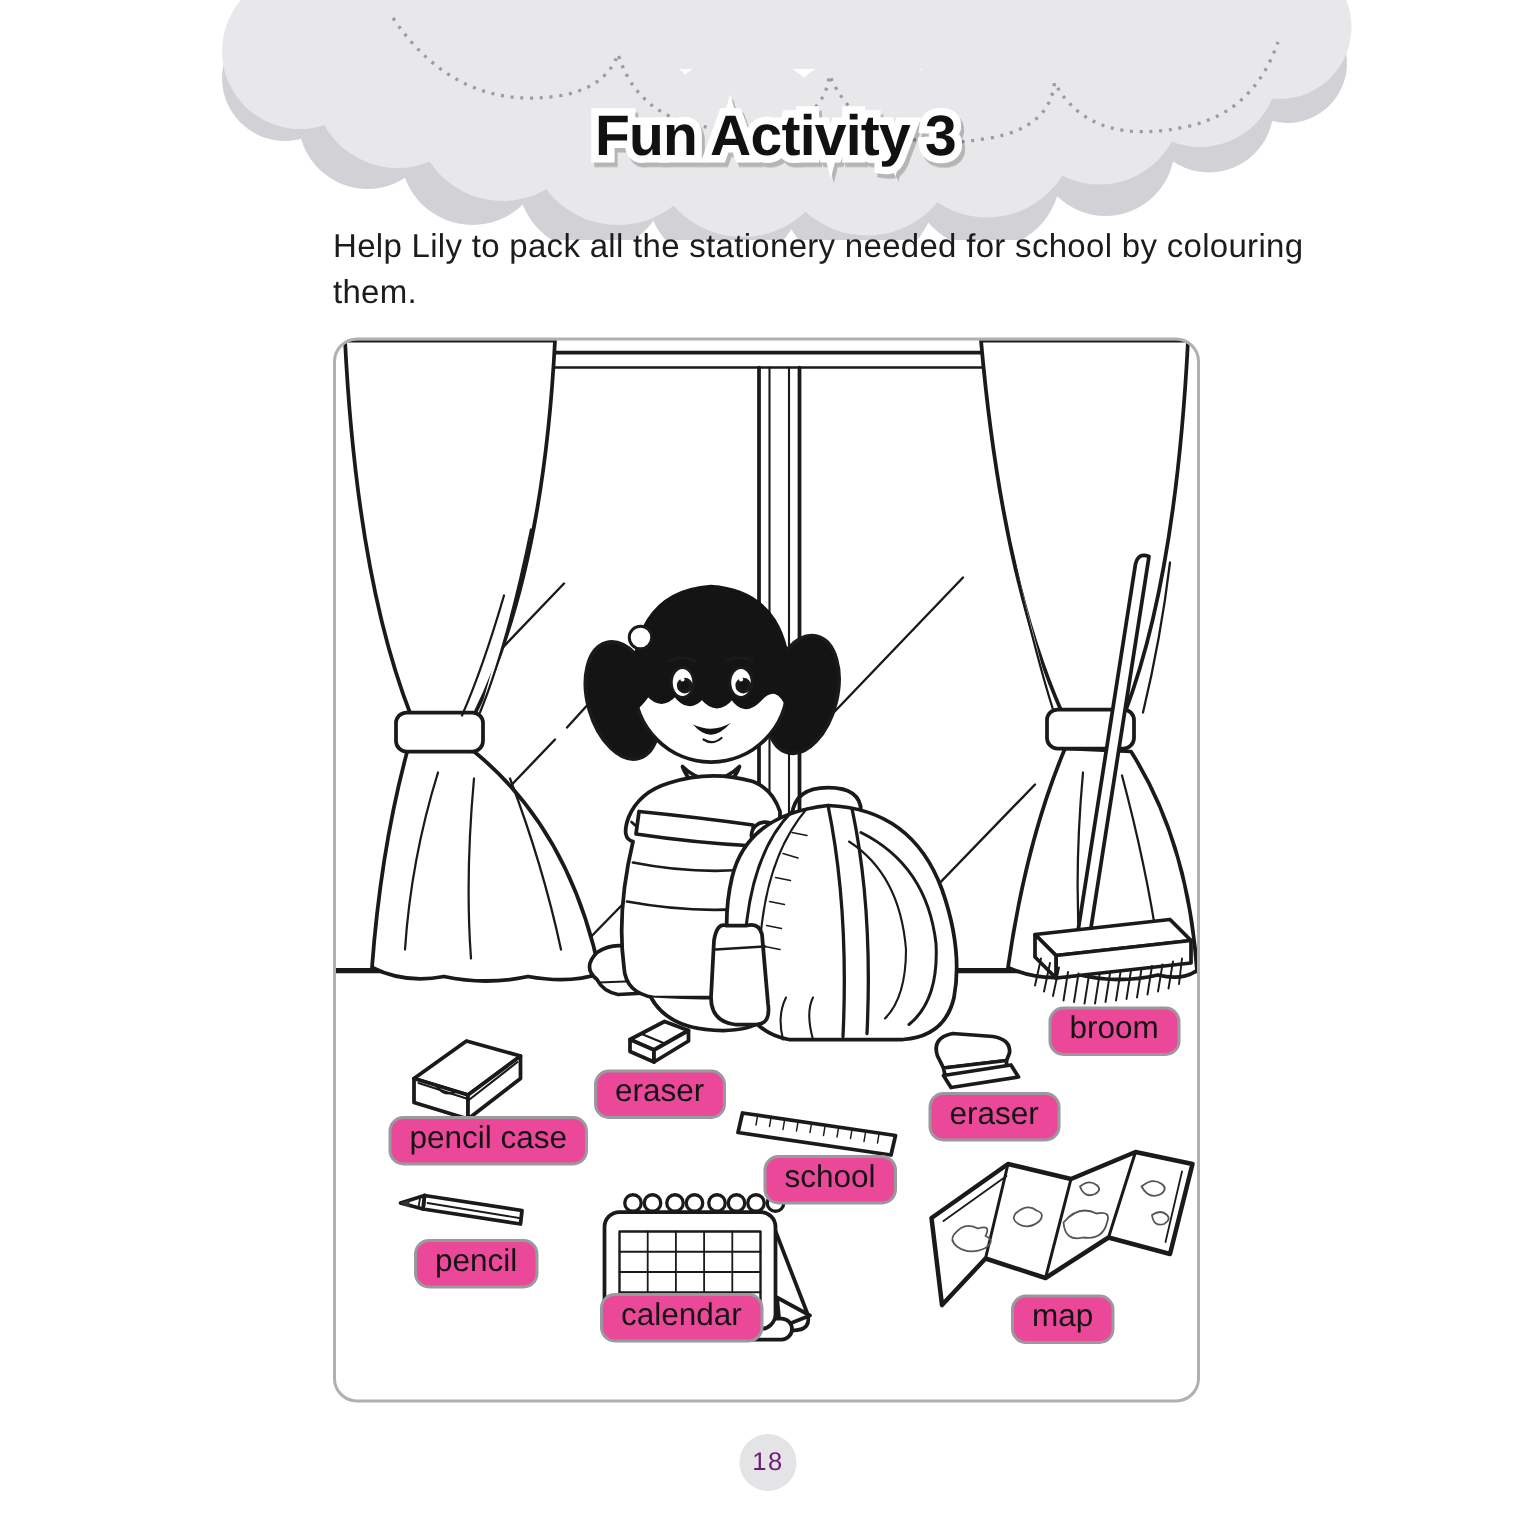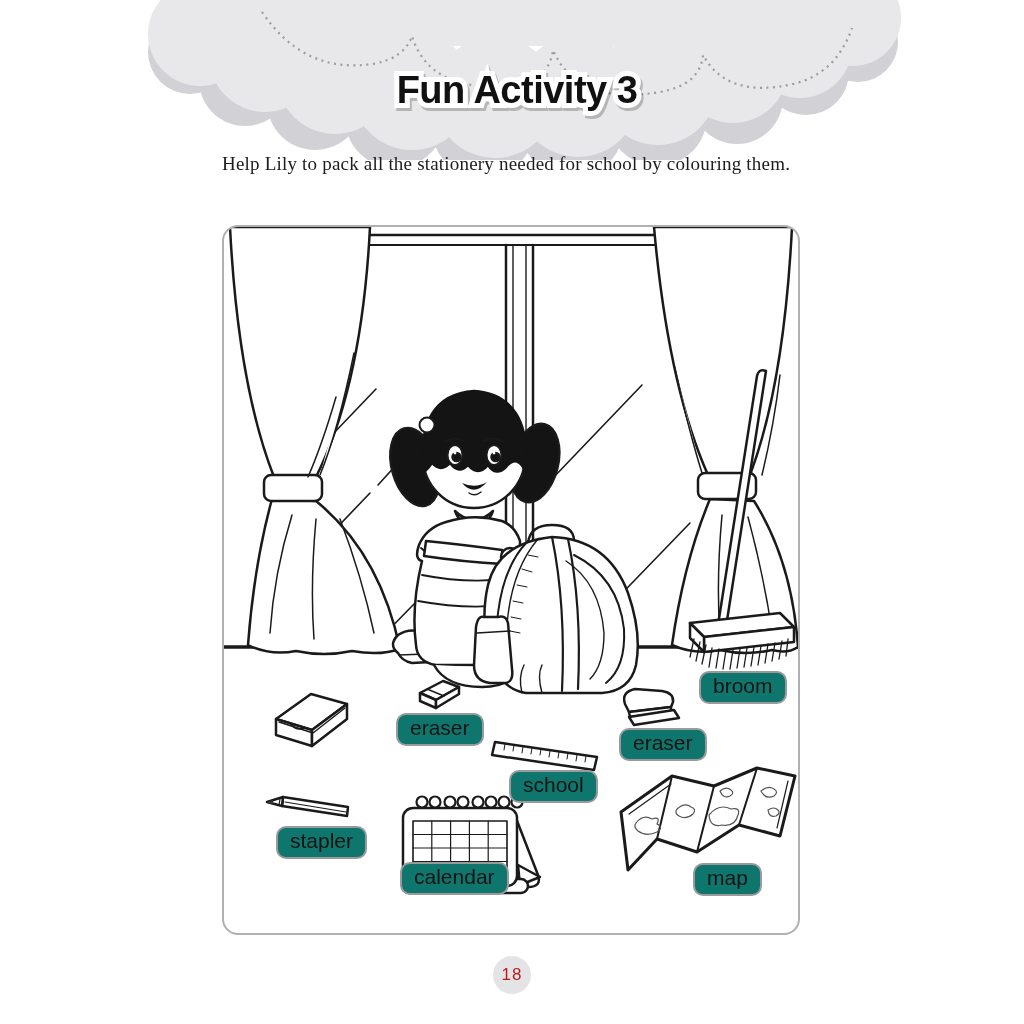--- a/index.html
+++ b/index.html
@@ -1,29 +1,29 @@
 <!DOCTYPE html>
 <html><head>
 <meta charset="utf-8">
 <style>
   html,body{margin:0;padding:0;background:#fff;}
   body{width:1024px;height:1024px;position:relative;overflow:hidden;
        font-family:"Liberation Sans", sans-serif;}
   .cloud-wrap{position:absolute;left:0;top:0;width:1024px;height:160px;}
   .instruction{position:absolute;left:222px;top:148px;width:690px;
-       font-size:19px;line-height:31px;color:#1c1c1c;letter-spacing:.2px;font-family:Liberation Serif, serif;}
+       font-size:22px;line-height:31px;color:#1c1c1c;letter-spacing:.2px;}
   .frame{position:absolute;left:222px;top:225px;width:578px;height:710px;
        border:2px solid #b0b0b3;border-radius:16px;background:#fff;
        box-sizing:border-box;overflow:hidden;}
   .frame svg.scene{position:absolute;left:-2px;top:-2px;width:578px;height:710px;}
-  .label{position:absolute;background:#0f766e;border:2px solid #9a9a9e;
+  .label{position:absolute;background:#ec4899;border:2px solid #9a9a9e;
        border-radius:10px;padding:1px 12px 4px;font-size:21px;color:#141414;
        white-space:nowrap;z-index:5;}
   .pagenum{position:absolute;left:493px;top:956px;width:38px;height:38px;
-       border-radius:50%;background:#e4e4e6;color:#b91c1c;display:flex;
+       border-radius:50%;background:#e4e4e6;color:#701a75;display:flex;
        align-items:center;justify-content:center;font-size:17px;letter-spacing:1px;}
   .title-text{font-weight:bold;font-size:38px;letter-spacing:-0.5px;
        paint-order:stroke;stroke:#fff;stroke-width:10px;fill:#111;
        filter:drop-shadow(2px 3px 0 rgba(0,0,0,0.22));}
 </style>
 </head>
 <body>
 
 <div class="cloud-wrap">
   <svg width="1024" height="160" viewBox="0 0 1024 160">
@@ -213,20 +213,21 @@
             <circle cx="269" cy="577" r="5.5"></circle>
           <circle cx="282" cy="577" r="5.5"></circle>
             <circle cx="295" cy="577" r="5.5"></circle>
         </g>
       </g>
     </g>
   </svg>
 
   <div class="label" style="left:475px;top:444px">broom</div>
   <div class="label" style="left:172px;top:486px">eraser</div>
+  <div class="label" style="left:35px;top:517px">pencil case</div>
   <div class="label" style="left:395px;top:501px">eraser</div>
   <div class="label" style="left:285px;top:543px">school</div>
-  <div class="label" style="left:52px;top:599px">stapler</div>
-  <div class="label" style="left:469px;top:636px">map</div>
+  <div class="label" style="left:52px;top:599px">pencil</div>
+  <div class="label" style="left:450px;top:636px">map</div>
   <div class="label" style="left:176px;top:635px">calendar</div>
 </div>
 
 <div class="pagenum">18</div>
 
 </body></html>

